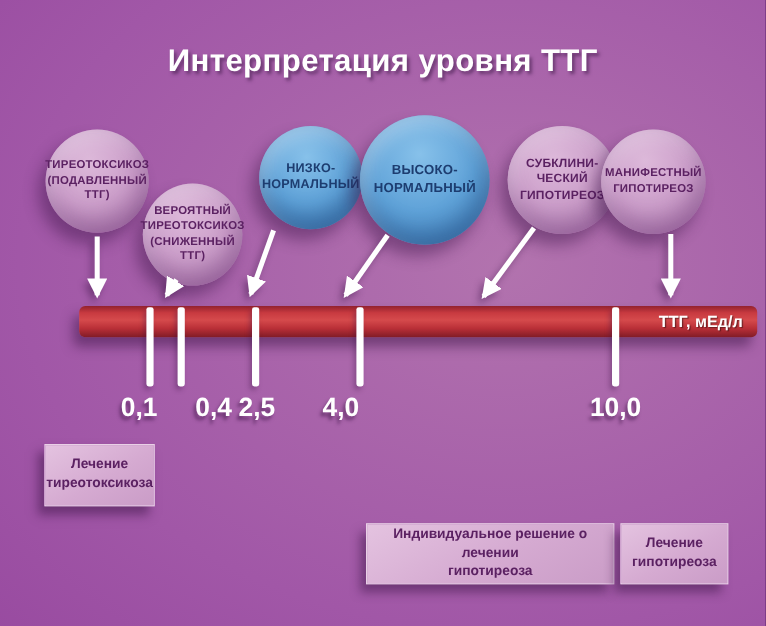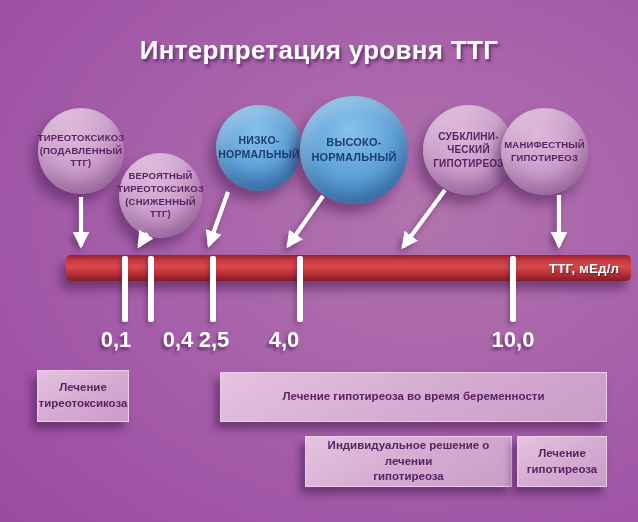--- a/index.html
+++ b/index.html
@@ -143,23 +143,20 @@
     <line x1="228" y1="192" x2="209" y2="245" stroke="#ffffff" stroke-width="4.2" marker-end="url(#ah)"></line>
     <line x1="323" y1="196" x2="288" y2="246" stroke="#ffffff" stroke-width="4.2" marker-end="url(#ah)"></line>
     <line x1="445" y1="190" x2="403" y2="247" stroke="#ffffff" stroke-width="4.2" marker-end="url(#ah)"></line>
     <line x1="559" y1="195" x2="559" y2="246" stroke="#ffffff" stroke-width="4.2" marker-end="url(#ah)"></line>
   </svg>
 
   <div class="box x1">
     <span>Лечение
 тиреотоксикоза</span>
   </div>
-  <div class="box x3">
-    <span>Лечение гипотиреоза во время беременности</span>
-  </div>
   <div class="box x4">
     <span>Индивидуальное решение о лечении
 гипотиреоза</span>
   </div>
   <div class="box x5">
     <span>Лечение
 гипотиреоза</span>
   </div>
 
 </div>

